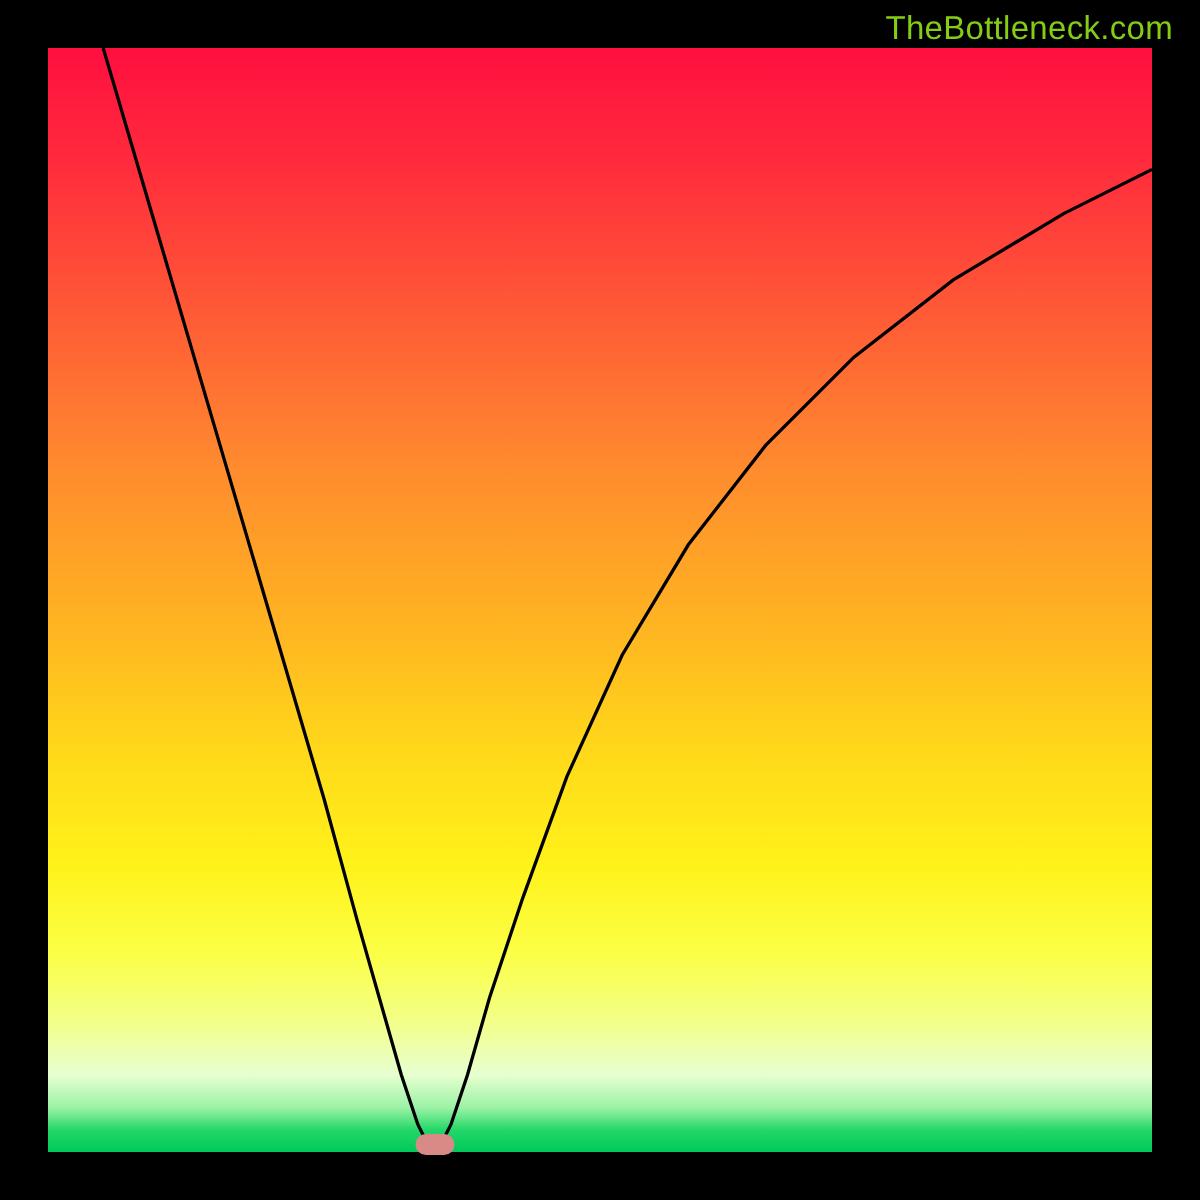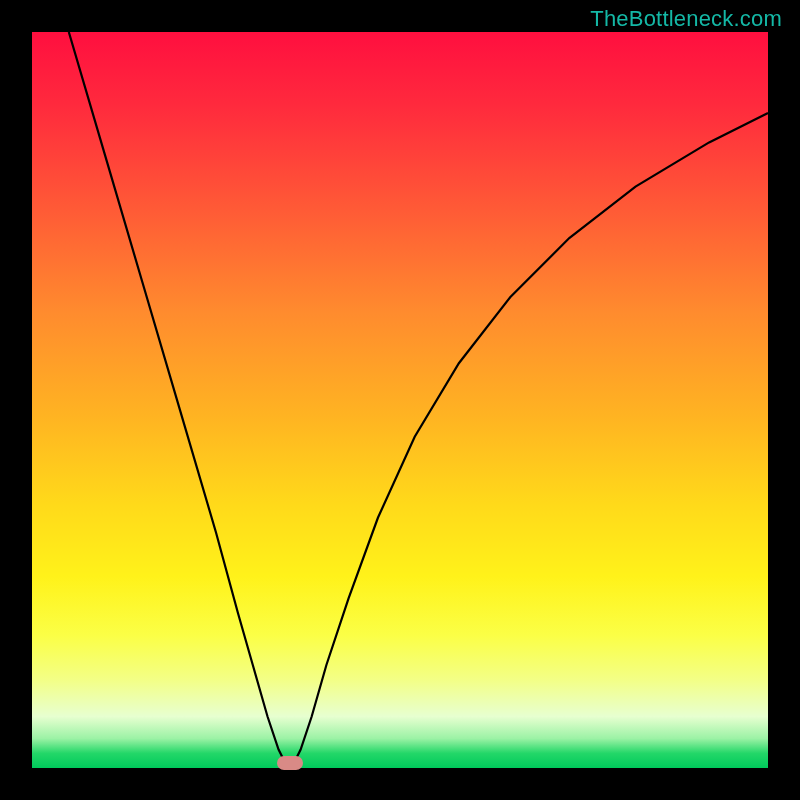--- a/index.html
+++ b/index.html
@@ -37,21 +37,21 @@
       #e7ffd0 93%,
       #9bf2a5 96%,
       #23d768 98%,
       #00c95b 100%
     );
   }
   .watermark {
     position: absolute;
     top: 6px;
     right: 18px;
-    color: #14b8a6;
+    color: #84cc16;
     font-size: 22px;
     font-weight: 500;
     letter-spacing: 0.2px;
     user-select: none;
     text-align: right;
   }
   .curve-svg {
     position: absolute;
     left: 0;
     top: 0;

